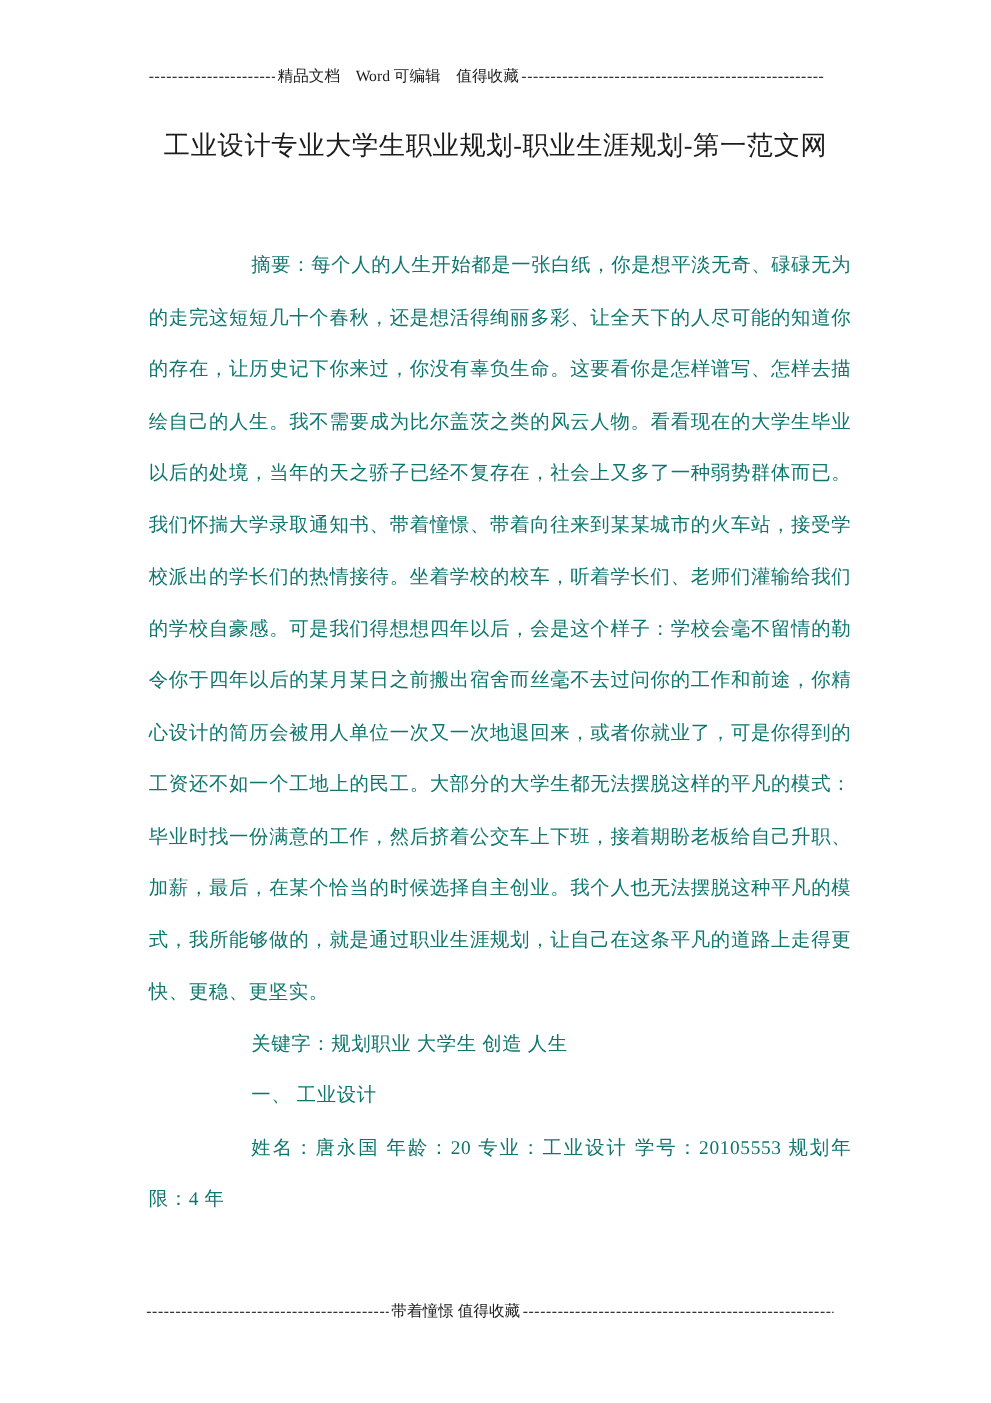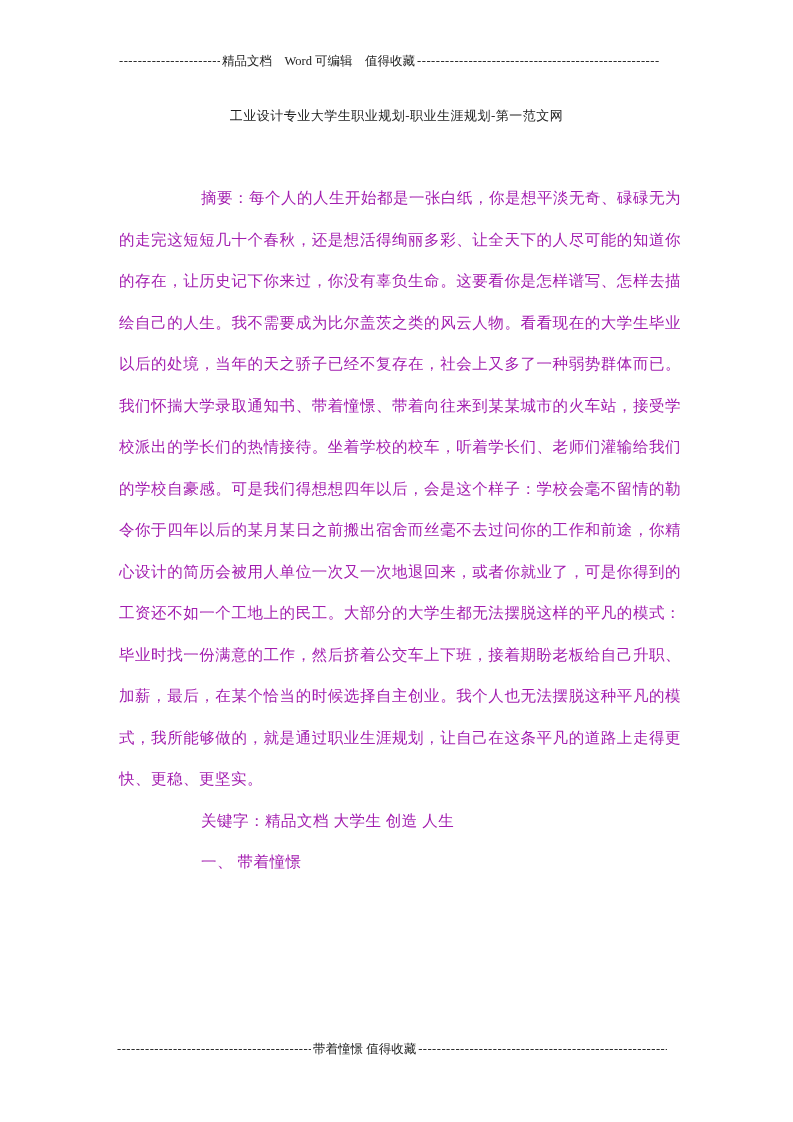--- a/index.html
+++ b/index.html
@@ -54,37 +54,37 @@
   }
   .footer-rule .dashes.left { width: 194px; }
 
   
   .doc-title {
     position: absolute;
     top: 105px;
     left: 0;
     width: 793px;
     text-align: center;
-    font-size: 13px;
+    font-size: 21px;
     line-height: 22px;
     letter-spacing: 0.5px;
     color: #1c1c1c;
   }
 
   
   .doc-body {
     position: absolute;
-    top: 177px;
+    top: 192px;
     left: 119px;
     width: 562px;
     font-size: 15.5px;
     line-height: 41.5px;
     text-align: justify;
     letter-spacing: 0.5px;
-    color: #a21caf;
+    color: #0f766e;
   }
   .doc-body p {
     margin: 0;
     padding: 0;
     text-indent: 82px;
   }
 </style>
 </head>
 <body>
 
@@ -93,22 +93,23 @@
   <div class="rule-line header-rule">
     <span class="dashes left">----------------------------------------------------------------------------------------------------</span>
     <span class="rule-text">精品文档　Word 可编辑　值得收藏</span>
     <span class="dashes fill">----------------------------------------------------------------------------------------------------</span>
   </div>
 
   <div class="doc-title">工业设计专业大学生职业规划-职业生涯规划-第一范文网</div>
 
   <div class="doc-body">
     <p>摘要：每个人的人生开始都是一张白纸，你是想平淡无奇、碌碌无为的走完这短短几十个春秋，还是想活得绚丽多彩、让全天下的人尽可能的知道你的存在，让历史记下你来过，你没有辜负生命。这要看你是怎样谱写、怎样去描绘自己的人生。我不需要成为比尔盖茨之类的风云人物。看看现在的大学生毕业以后的处境，当年的天之骄子已经不复存在，社会上又多了一种弱势群体而已。我们怀揣大学录取通知书、带着憧憬、带着向往来到某某城市的火车站，接受学校派出的学长们的热情接待。坐着学校的校车，听着学长们、老师们灌输给我们的学校自豪感。可是我们得想想四年以后，会是这个样子：学校会毫不留情的勒令你于四年以后的某月某日之前搬出宿舍而丝毫不去过问你的工作和前途，你精心设计的简历会被用人单位一次又一次地退回来，或者你就业了，可是你得到的工资还不如一个工地上的民工。大部分的大学生都无法摆脱这样的平凡的模式：毕业时找一份满意的工作，然后挤着公交车上下班，接着期盼老板给自己升职、加薪，最后，在某个恰当的时候选择自主创业。我个人也无法摆脱这种平凡的模式，我所能够做的，就是通过职业生涯规划，让自己在这条平凡的道路上走得更快、更稳、更坚实。</p>
-    <p>关键字：精品文档 大学生 创造 人生</p>
-    <p>一、 带着憧憬</p>
+    <p>关键字：规划职业 大学生 创造 人生</p>
+    <p>一、 工业设计</p>
+    <p>姓名：唐永国 年龄：20 专业：工业设计 学号：20105553 规划年限：4 年</p>
   </div>
 
   <div class="rule-line footer-rule">
     <span class="dashes left">----------------------------------------------------------------------------------------------------</span>
     <span class="rule-text">带着憧憬 值得收藏</span>
     <span class="dashes fill">----------------------------------------------------------------------------------------------------</span>
   </div>
 
 </div>
 

